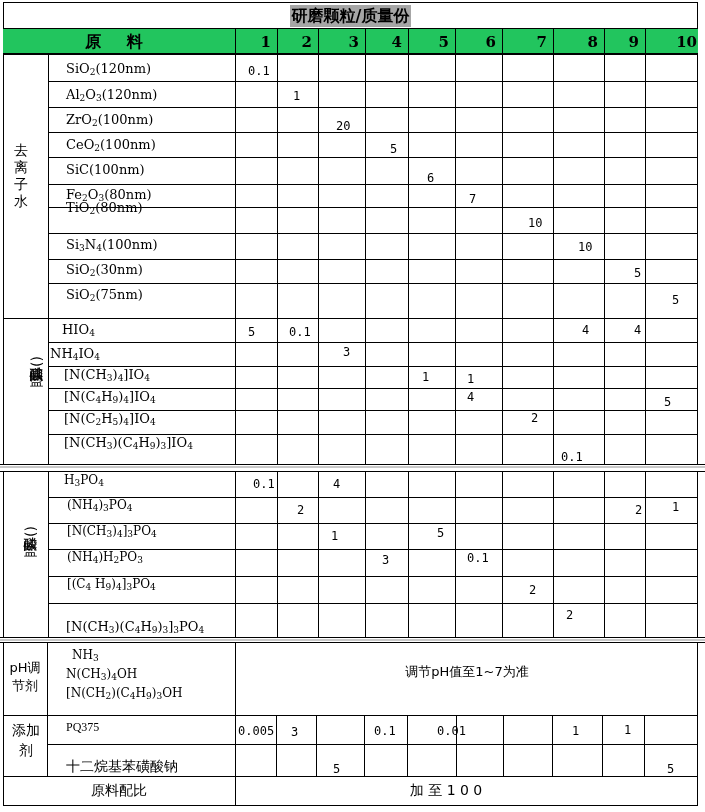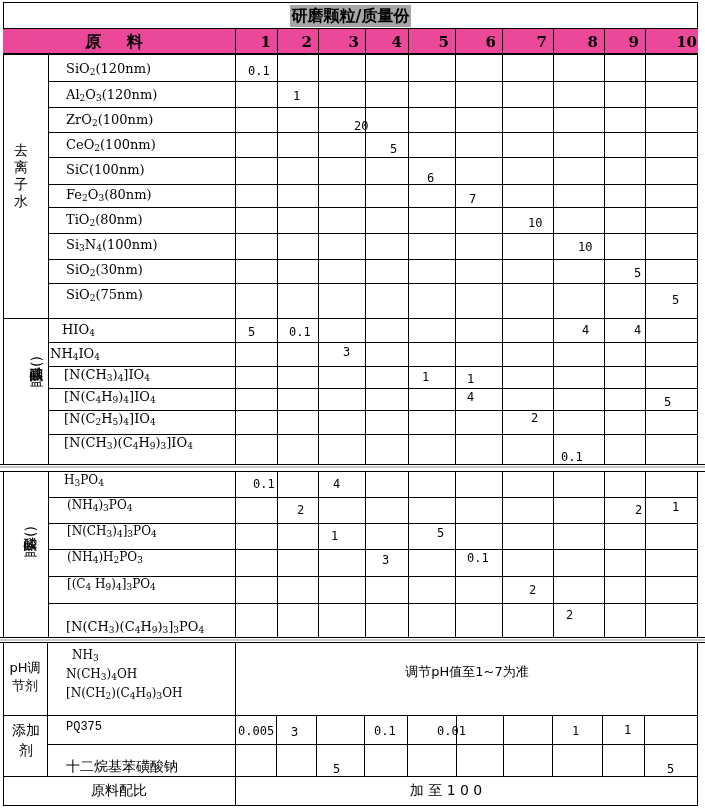--- a/index.html
+++ b/index.html
@@ -2,21 +2,21 @@
 <html><head>
 <meta charset="utf-8">
 <style>
   html, body { margin:0; padding:0; background:#ffffff; }
   body { width:705px; height:812px; position:relative; overflow:hidden;
          font-family:"DejaVu Sans", sans-serif; color:#000; }
   .abs { position:absolute; box-sizing:border-box; }
   .frame { left:3px; top:2px; width:695px; height:804px; border:1px solid #000; }
   .title-row { left:3px; top:2px; width:695px; height:27px; border-bottom:1px solid #000; text-align:center; }
   .title-text { display:inline-block; background:#a6a6a6; font-family:"DejaVu Serif", serif; font-weight:bold; font-size:16px; line-height:22px; margin-top:3px; padding:0 2px; }
-  .header-row { left:3px; top:29px; width:695px; height:26px; background:#ec4899; border-bottom:2px solid #000; }
+  .header-row { left:3px; top:29px; width:695px; height:26px; background:#22c55e; border-bottom:2px solid #000; }
   .hcell { position:absolute; top:0; height:24px; line-height:26px; font-family:"DejaVu Serif", serif; font-weight:bold; font-size:15px; border-left:1px solid #000; text-align:right; padding-right:6px; box-sizing:border-box; }
   .hcell-main { position:absolute; left:0; top:0; width:232px; height:24px; line-height:26px; text-align:center; font-family:"DejaVu Serif", serif; font-weight:bold; font-size:16px; letter-spacing:10px; }
   .hline { position:absolute; height:1px; background:#000; }
   .vline { position:absolute; width:1px; background:#000; }
   .gap { position:absolute; left:0; width:705px; background:#fff; border-top:1px solid #000; border-bottom:1px solid #000; box-sizing:border-box; }
   .gap-inner { position:absolute; left:0; right:0; top:1px; height:2px; background:#c8c8c8; }
   .mat { position:absolute; left:66px; font-family:"DejaVu Serif", serif; font-size:13px; white-space:nowrap; }
   .val { position:absolute; font-family:"DejaVu Sans Mono", monospace; font-size:12px; white-space:nowrap; }
   .vlabel { position:absolute; font-size:14px; line-height:17px; width:20px; text-align:center; }
   .label { position:absolute; font-size:13px; line-height:18px; text-align:center; }
@@ -125,28 +125,28 @@
 <div class="label" style="left:3px;top:781px;width:232px;font-size:14px">
   <span>原料配比</span>
 </div>
 
 <div class="mat" style="top:61px">SiO<sub>2</sub>(120nm)</div>
 <div class="mat" style="top:87px">Al<sub>2</sub>O<sub>3</sub>(120nm)</div>
 <div class="mat" style="top:112px">ZrO<sub>2</sub>(100nm)</div>
 <div class="mat" style="top:137px">CeO<sub>2</sub>(100nm)</div>
 <div class="mat" style="top:162px">SiC(100nm)</div>
 <div class="mat" style="top:187px">Fe<sub>2</sub>O<sub>3</sub>(80nm)</div>
-<div class="mat" style="top:212px">TiO<sub>2</sub>(80nm)</div>
+<div class="mat" style="top:200px">TiO<sub>2</sub>(80nm)</div>
 <div class="mat" style="top:237px">Si<sub>3</sub>N<sub>4</sub>(100nm)</div>
 <div class="mat" style="top:262px">SiO<sub>2</sub>(30nm)</div>
 <div class="mat" style="top:287px">SiO<sub>2</sub>(75nm)</div>
 
 <div class="val" style="left:248px;top:64px">0.1</div>
 <div class="val" style="left:293px;top:89px">1</div>
-<div class="val" style="left:354px;top:119px">20</div>
+<div class="val" style="left:336px;top:119px">20</div>
 <div class="val" style="left:390px;top:142px">5</div>
 <div class="val" style="left:427px;top:171px">6</div>
 <div class="val" style="left:469px;top:192px">7</div>
 <div class="val" style="left:528px;top:216px">10</div>
 <div class="val" style="left:578px;top:240px">10</div>
 <div class="val" style="left:634px;top:266px">5</div>
 <div class="val" style="left:672px;top:293px">5</div>
 
 <div class="mat" style="top:322px;left:62px">HIO<sub>4</sub></div>
 <div class="mat" style="top:346px;left:50px">NH<sub>4</sub>IO<sub>4</sub></div>
@@ -184,21 +184,21 @@
 <div class="val" style="left:382px;top:553px">3</div>
 <div class="val" style="left:467px;top:551px">0.1</div>
 <div class="val" style="left:529px;top:583px">2</div>
 <div class="val" style="left:566px;top:608px">2</div>
 
 <div class="mat" style="top:648px;left:72px;font-size:12px">NH<sub>3</sub></div>
 <div class="mat" style="top:667px;left:66px;font-size:12px">N(CH<sub>3</sub>)<sub>4</sub>OH</div>
 <div class="mat" style="top:686px;left:66px;font-size:12px">[N(CH<sub>2</sub>)(C<sub>4</sub>H<sub>9</sub>)<sub>3</sub>OH</div>
 <div class="center-note" style="left:236px;top:663px;width:462px">调节pH值至1~7为准</div>
 
-<div class="mat" style="top:720px;left:66px;font-family:Liberation Mono, monospace;font-size:12px">PQ375</div>
+<div class="mat" style="top:720px;left:66px;font-family:Liberation Serif, serif;font-size:12px">PQ375</div>
 <div class="mat" style="top:758px;left:66px;font-family:'DejaVu Sans', sans-serif;font-size:14px">十二烷基苯磺酸钠</div>
 
 <div class="val" style="left:238px;top:724px">0.005</div>
 <div class="val" style="left:291px;top:725px">3</div>
 <div class="val" style="left:374px;top:724px">0.1</div>
 <div class="val" style="left:437px;top:724px">0.01</div>
 <div class="val" style="left:572px;top:724px">1</div>
 <div class="val" style="left:624px;top:723px">1</div>
 <div class="val" style="left:333px;top:762px">5</div>
 <div class="val" style="left:667px;top:762px">5</div>

